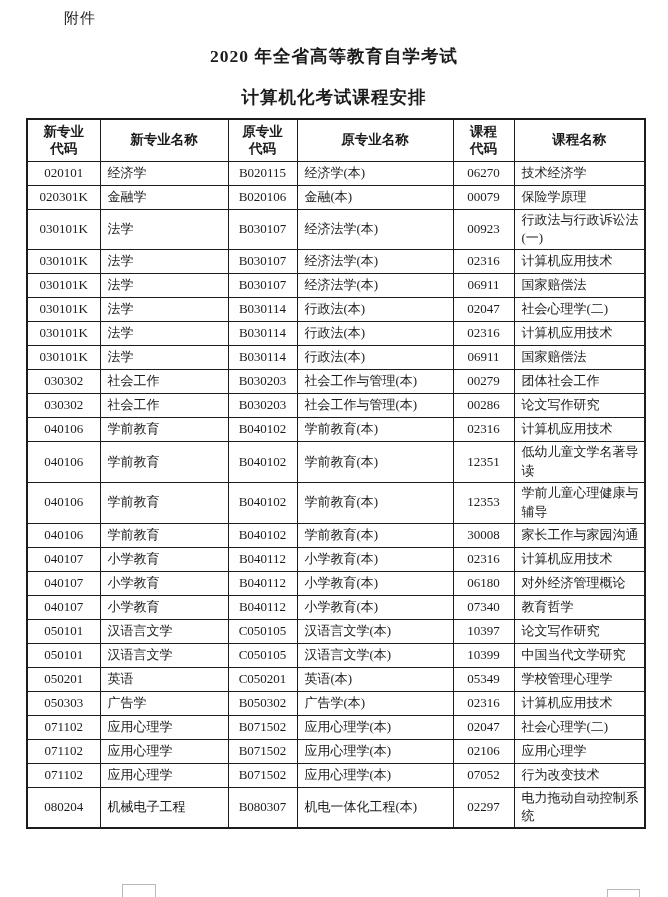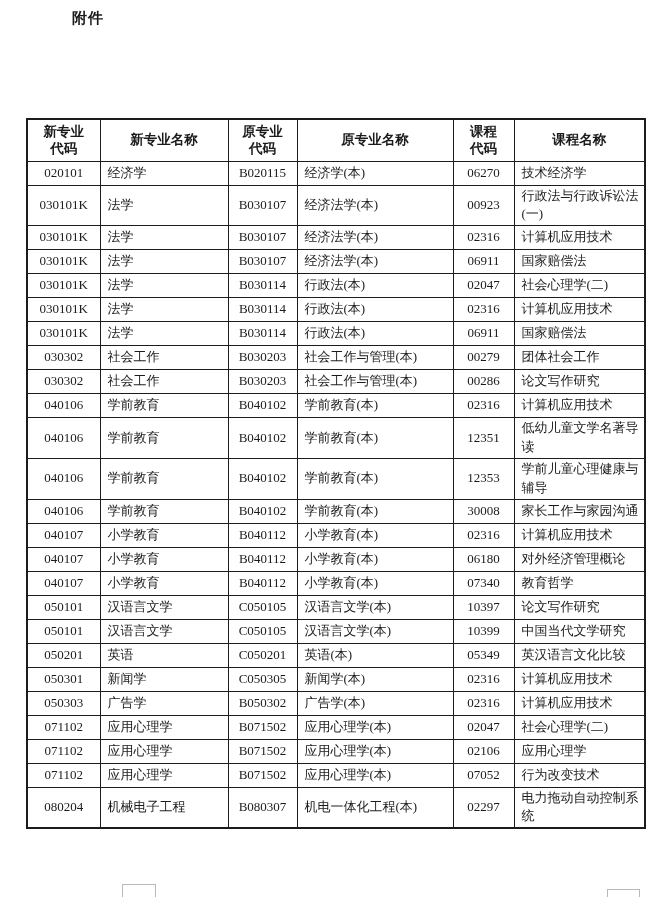--- a/index.html
+++ b/index.html
@@ -8,23 +8,22 @@
     width: 668px; height: 897px;
     font-family: "Liberation Serif", "DejaVu Serif", serif;
     color: #1b1b1b;
     position: relative;
     overflow: hidden;
   }
   .page { position: relative; width: 668px; height: 897px; background: #ffffff; }
 
   .attachment-label {
     position: absolute; top: 9px; left: 64px;
-    font-size: 15px; font-weight: bold;
+    font-size: 15px; font-weight: normal;
     letter-spacing: 1px;
-    margin-left: 8px;
   }
   .title-block {
     position: absolute; top: 44px; left: 0; width: 100%;
     text-align: center;
   }
   .title-line {
     font-size: 17.5px; font-weight: bold;
     letter-spacing: 1px;
   }
   .title-line + .title-line { margin-top: 17px; }
@@ -72,20 +71,24 @@
   .artifact-left  { left: 122px; top: 884px; width: 34px; height: 16px; }
   .artifact-right { left: 607px; top: 889px; width: 33px; height: 11px; }
 </style>
 </head>
 <body>
 
 <div class="page">
 
   <div class="attachment-label">附件</div>
 
+  <div class="title-block">
+    <div class="title-line">2020 年全省高等教育自学考试</div>
+    <div class="title-line">计算机化考试课程安排</div>
+  </div>
 
   <table class="course-table">
     <colgroup>
       <col class="c-newcode">
         <col class="c-newname">
         <col class="c-oldcode">
       <col class="c-oldname">
         <col class="c-ccode">
         <col class="c-cname">
     </colgroup>
@@ -105,20 +108,28 @@
     <tbody>
         <tr>
           <td class="code">020101</td>
           <td class="name">经济学</td>
           <td class="code">B020115</td>
           <td class="name">经济学(本)</td>
           <td class="code">06270</td>
           <td class="name">技术经济学</td>
         </tr>
         <tr>
+          <td class="code">020301K</td>
+          <td class="name">金融学</td>
+          <td class="code">B020106</td>
+          <td class="name">金融(本)</td>
+          <td class="code">00079</td>
+          <td class="name">保险学原理</td>
+        </tr>
+        <tr>
           <td class="code">030101K</td>
           <td class="name">法学</td>
           <td class="code">B030107</td>
           <td class="name">经济法学(本)</td>
           <td class="code">00923</td>
           <td class="name">行政法与行政诉讼法(一)</td>
         </tr>
         <tr>
           <td class="code">030101K</td>
           <td class="name">法学</td>
@@ -246,29 +257,21 @@
           <td class="name">汉语言文学(本)</td>
           <td class="code">10399</td>
           <td class="name">中国当代文学研究</td>
         </tr>
         <tr>
           <td class="code">050201</td>
           <td class="name">英语</td>
           <td class="code">C050201</td>
           <td class="name">英语(本)</td>
           <td class="code">05349</td>
-          <td class="name">英汉语言文化比较</td>
-        </tr>
-        <tr>
-          <td class="code">050301</td>
-          <td class="name">新闻学</td>
-          <td class="code">C050305</td>
-          <td class="name">新闻学(本)</td>
-          <td class="code">02316</td>
-          <td class="name">计算机应用技术</td>
+          <td class="name">学校管理心理学</td>
         </tr>
         <tr>
           <td class="code">050303</td>
           <td class="name">广告学</td>
           <td class="code">B050302</td>
           <td class="name">广告学(本)</td>
           <td class="code">02316</td>
           <td class="name">计算机应用技术</td>
         </tr>
         <tr>

